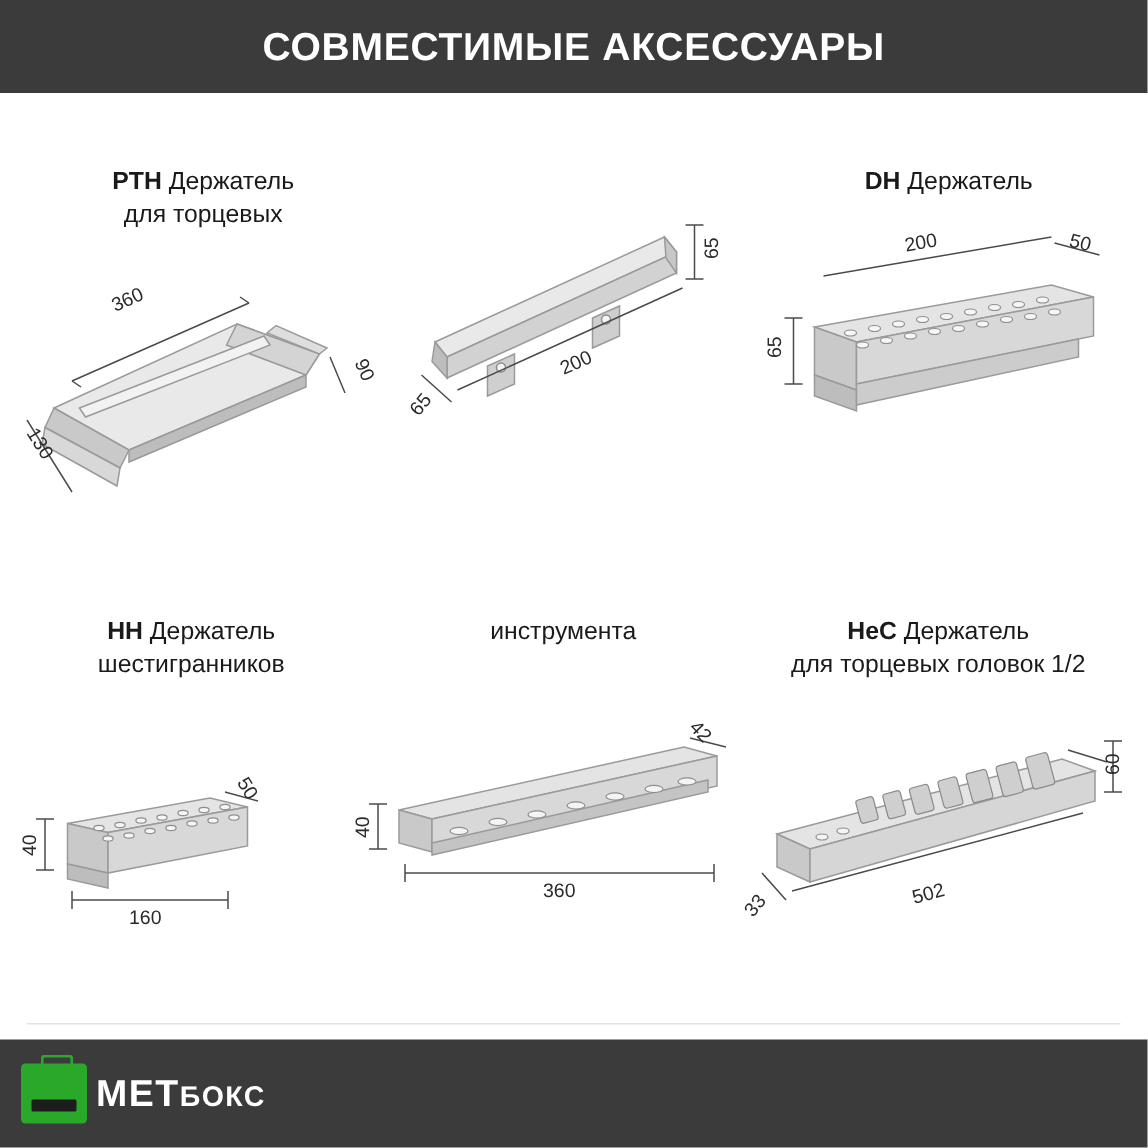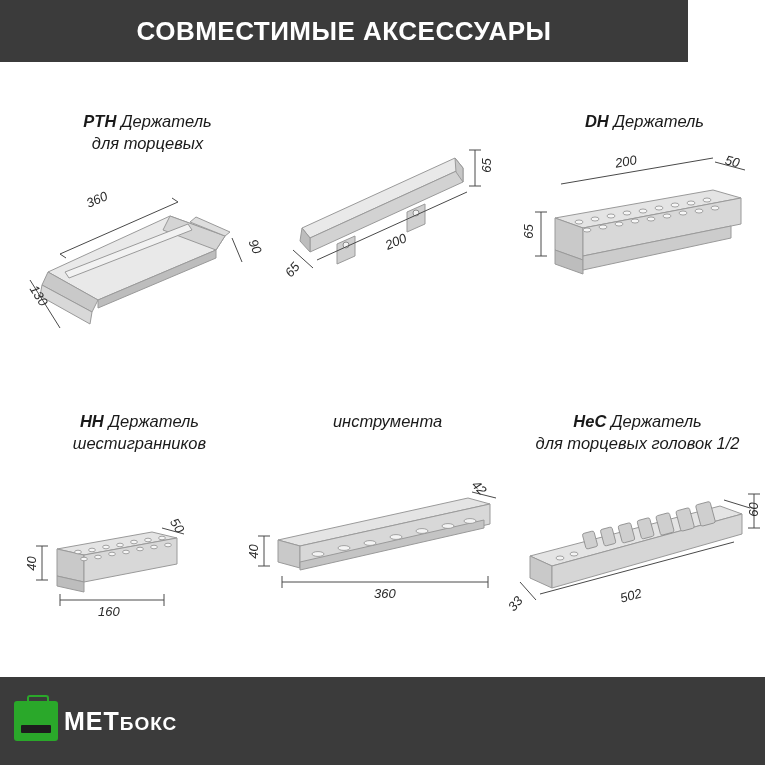--- a/index.html
+++ b/index.html
@@ -5,31 +5,31 @@
   html,body{margin:0;padding:0;}
   body{
     width:765px;height:765px;
     background:#ffffff;
     font-family:"Liberation Sans", sans-serif;
     overflow:hidden;
     position:relative;
   }
   
   .header{
-    position:absolute;left:0;top:0;width:688px;height:62px;
+    position:absolute;left:0;top:0;width:765px;height:62px;
     background:#3b3b3b;
     display:flex;align-items:center;justify-content:center;
   }
   .header-title{
     color:#ffffff;font-size:26px;font-weight:bold;letter-spacing:.5px;
     text-transform:uppercase;
   }
   
   .footer{
-    position:absolute;left:0;bottom:0;width:765px;height:88px;
+    position:absolute;left:0;bottom:0;width:765px;height:72px;
     background:#3b3b3b;
     display:flex;align-items:center;
   }
   .logo{
     margin-left:14px;display:flex;align-items:center;
     height:56px;
   }
   .logo-badge{
     width:44px;height:40px;background:#2aa82a;border-radius:3px;
     position:relative;margin-right:6px;
@@ -41,21 +41,21 @@
   }
   .logo-badge .slot{
     width:30px;height:8px;background:#1d1d1d;margin-bottom:8px;border-radius:1px;
   }
   .logo-text{
     color:#ffffff;font-size:25px;font-weight:bold;letter-spacing:1px;
   }
   .logo-text .small{font-size:19px;}
   
   .grid{
-    position:absolute;left:12px;top:62px;width:661px;height:631px;font-style:italic;
+    position:absolute;left:0;top:62px;width:661px;height:631px;
   }
   .cell{position:absolute;width:255px;}
   .cap{
     text-align:center;font-size:16.5px;line-height:22px;color:#1a1a1a;
     padding:0 10px;
   }
   .cap b{font-weight:bold;}
   .art{position:relative;width:255px;height:180px;}
   
   .dim{

